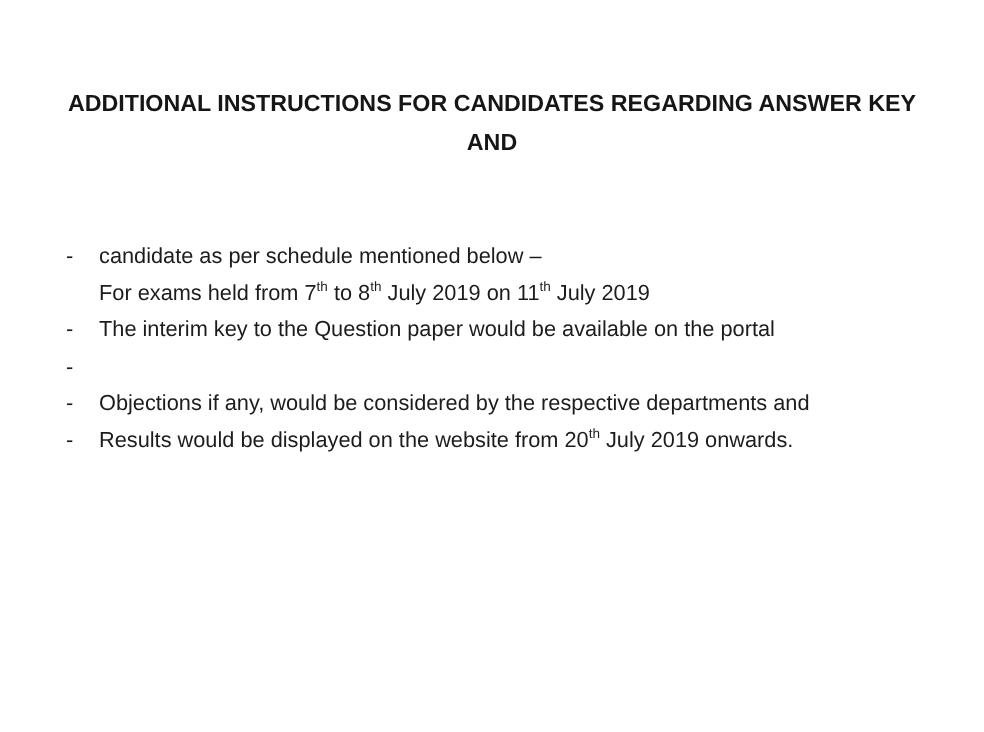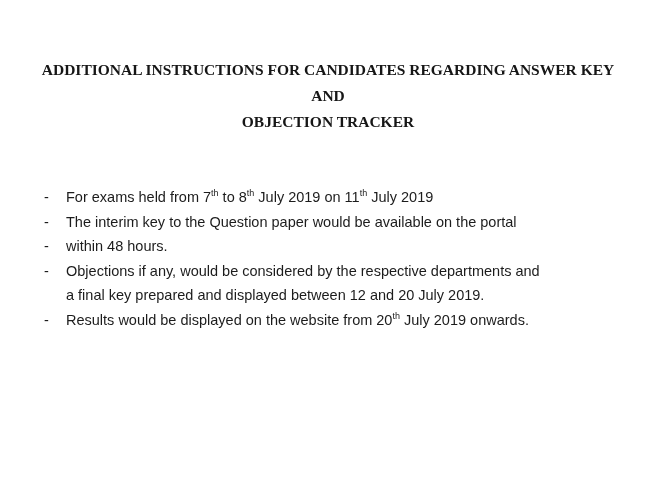--- a/index.html
+++ b/index.html
@@ -17,21 +17,20 @@
     color: #1c1c1c;
   }
   .doc-title {
     margin-top: 57px;
     padding: 0 30px;
     text-align: center;
     font-weight: bold;
     font-size: 15.5px;
     line-height: 26px;
     color: #161616;
-    font-family: Liberation Serif, serif;
   }
   .instruction-list {
     margin-top: 50px;
     padding-left: 44px;
     font-size: 14.5px;
     line-height: 24.6px;
   }
   .instruction-item {
     display: flex;
     align-items: flex-start;
@@ -54,46 +53,44 @@
     position: relative;
     top: -6px;
   }
 </style>
 </head>
 <body>
 
 <div class="document">
   <div class="doc-title">
     <div>ADDITIONAL INSTRUCTIONS FOR CANDIDATES REGARDING ANSWER KEY AND</div>
-    <div>OBJECTION TRACKER</div>
   </div>
   <div class="instruction-list" id="instruction-list">
       <div class="instruction-item">
         <div class="bullet">-</div>
         <div class="item-content">
+          <div class="instruction-line">candidate as per schedule mentioned below –</div>
           <div class="instruction-line">For exams held from 7<sup class="ord">th</sup> to 8<sup class="ord">th</sup> July 2019 on 11<sup class="ord">th</sup> July 2019</div>
         </div>
       </div>
       <div class="instruction-item">
         <div class="bullet">-</div>
         <div class="item-content">
           <div class="instruction-line">The interim key to the Question paper would be available on the portal</div>
         </div>
       </div>
       <div class="instruction-item">
         <div class="bullet">-</div>
         <div class="item-content">
-          <div class="instruction-line">within 48 hours.</div>
         </div>
       </div>
       <div class="instruction-item">
         <div class="bullet">-</div>
         <div class="item-content">
           <div class="instruction-line">Objections if any, would be considered by the respective departments and</div>
-          <div class="instruction-line">a final key prepared and displayed between 12 and 20 July 2019.</div>
         </div>
       </div>
       <div class="instruction-item">
         <div class="bullet">-</div>
         <div class="item-content">
           <div class="instruction-line">Results would be displayed on the website from 20<sup class="ord">th</sup> July 2019 onwards.</div>
         </div>
       </div>
     </div>
 </div>

